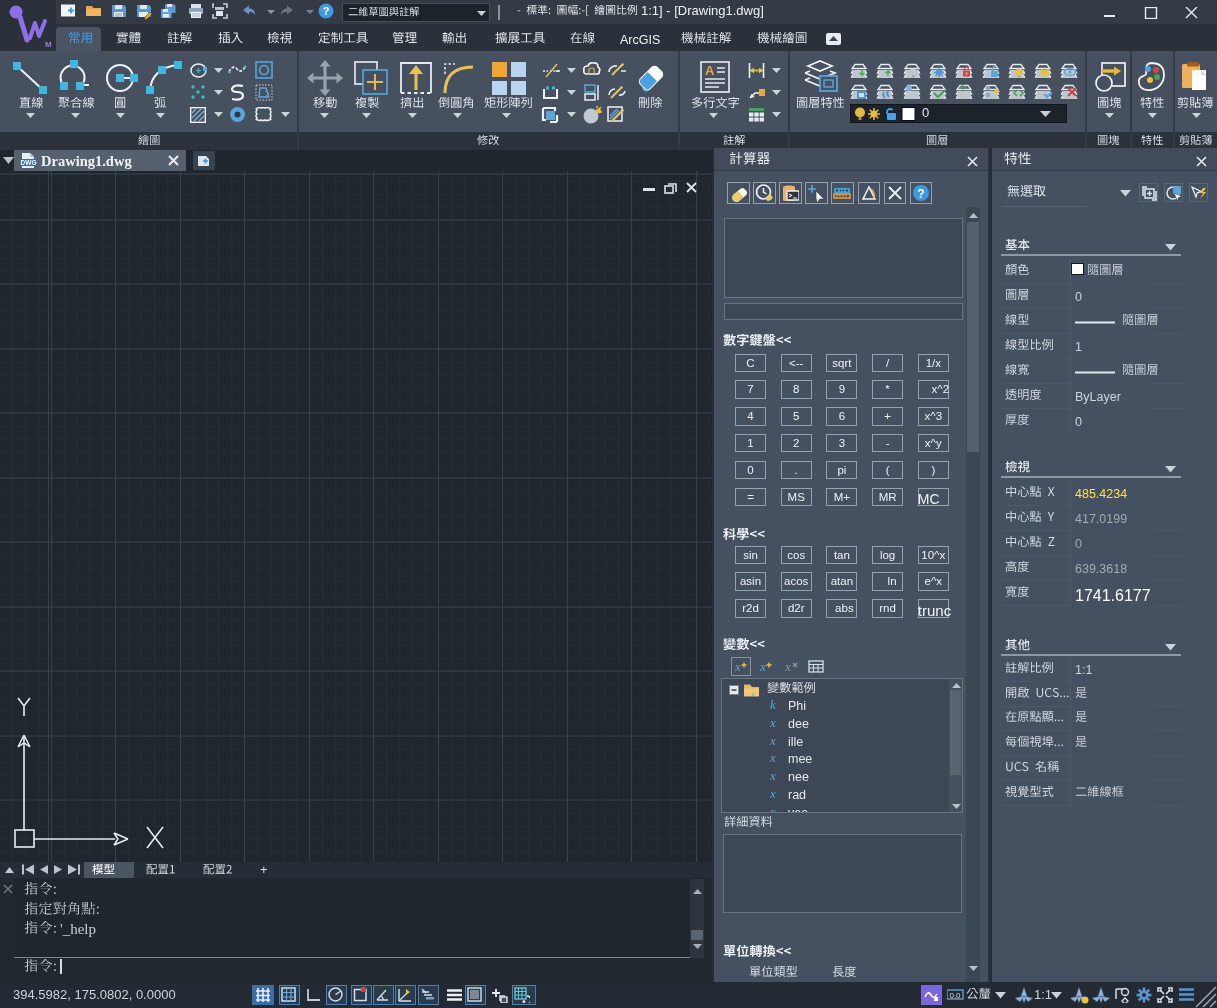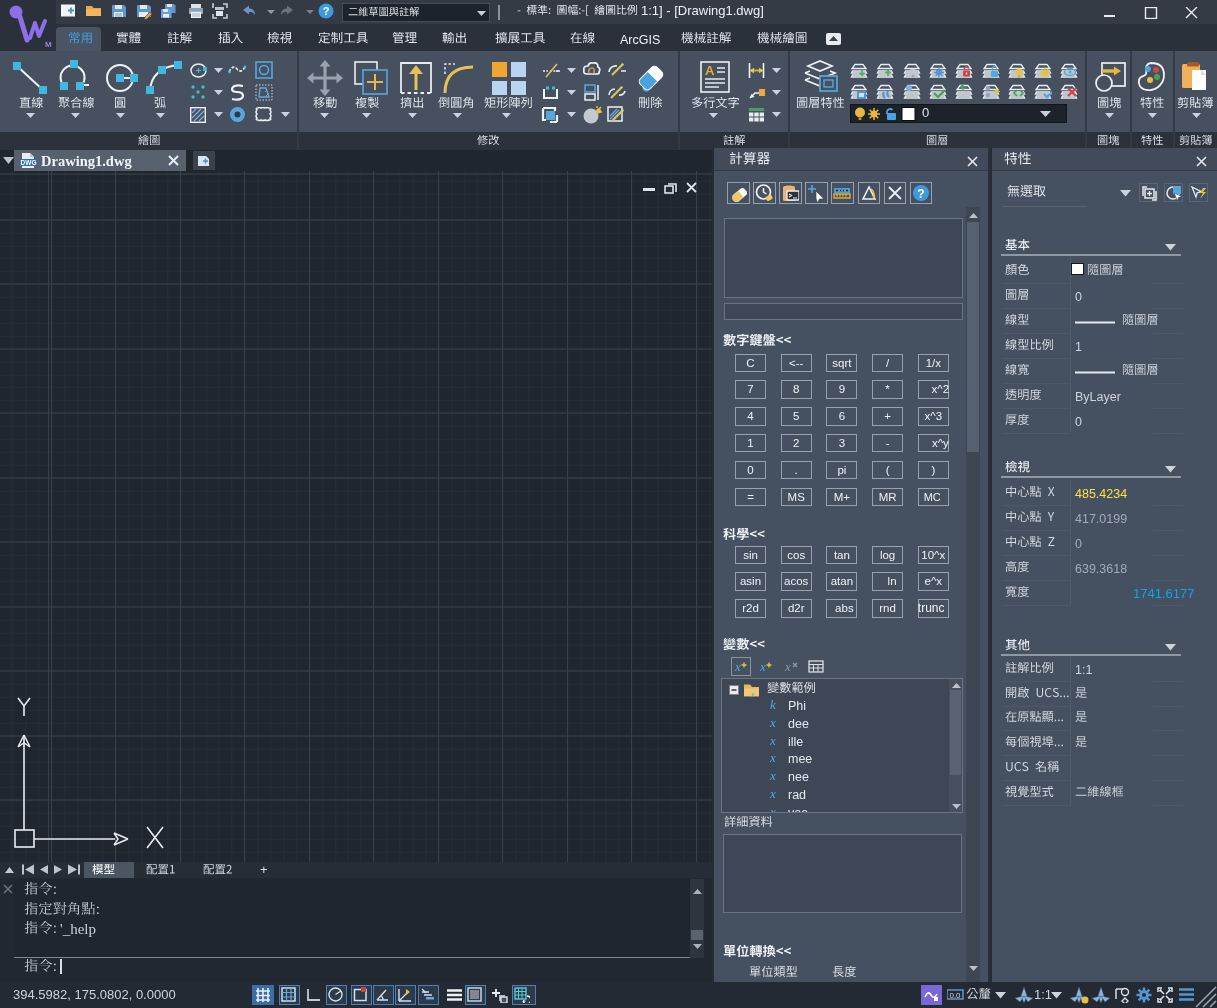--- a/index.html
+++ b/index.html
@@ -1238,41 +1238,41 @@
 <div class="st" style="left:917.8px;top:410.1px;width:31px;text-align:center;font-size:11.5px;color:#f0f3f6">x^3</div>
 <div style="position:absolute;left:735px;top:433.9px;width:31px;height:18.5px;border:1px solid #99a1ad"></div>
 <div class="st" style="left:735px;top:436.9px;width:31px;text-align:center;font-size:11.5px;color:#f0f3f6">1</div>
 <div style="position:absolute;left:780.7px;top:433.9px;width:31px;height:18.5px;border:1px solid #99a1ad"></div>
 <div class="st" style="left:780.7px;top:436.9px;width:31px;text-align:center;font-size:11.5px;color:#f0f3f6">2</div>
 <div style="position:absolute;left:826.4px;top:433.9px;width:31px;height:18.5px;border:1px solid #99a1ad"></div>
 <div class="st" style="left:826.4px;top:436.9px;width:31px;text-align:center;font-size:11.5px;color:#f0f3f6">3</div>
 <div style="position:absolute;left:872.1px;top:433.9px;width:31px;height:18.5px;border:1px solid #99a1ad"></div>
 <div class="st" style="left:872.1px;top:436.9px;width:31px;text-align:center;font-size:11.5px;color:#f0f3f6">-</div>
 <div style="position:absolute;left:917.8px;top:433.9px;width:31px;height:18.5px;border:1px solid #99a1ad"></div>
-<div class="st" style="left:917.8px;top:436.9px;width:31px;text-align:right;font-size:11.5px;color:#f0f3f6">x^y</div>
+<div class="st" style="left:917.8px;top:436.9px;width:31px;text-align:center;font-size:11.5px;color:#f0f3f6">x^y</div>
 <div style="position:absolute;left:735px;top:460.7px;width:31px;height:18.5px;border:1px solid #99a1ad"></div>
 <div class="st" style="left:735px;top:463.7px;width:31px;text-align:center;font-size:11.5px;color:#f0f3f6">0</div>
 <div style="position:absolute;left:780.7px;top:460.7px;width:31px;height:18.5px;border:1px solid #99a1ad"></div>
 <div class="st" style="left:780.7px;top:463.7px;width:31px;text-align:center;font-size:11.5px;color:#f0f3f6">.</div>
 <div style="position:absolute;left:826.4px;top:460.7px;width:31px;height:18.5px;border:1px solid #99a1ad"></div>
 <div class="st" style="left:826.4px;top:463.7px;width:31px;text-align:center;font-size:11.5px;color:#f0f3f6">pi</div>
 <div style="position:absolute;left:872.1px;top:460.7px;width:31px;height:18.5px;border:1px solid #99a1ad"></div>
 <div class="st" style="left:872.1px;top:463.7px;width:31px;text-align:center;font-size:11.5px;color:#f0f3f6">(</div>
 <div style="position:absolute;left:917.8px;top:460.7px;width:31px;height:18.5px;border:1px solid #99a1ad"></div>
 <div class="st" style="left:917.8px;top:463.7px;width:31px;text-align:center;font-size:11.5px;color:#f0f3f6">)</div>
 <div style="position:absolute;left:735px;top:487.5px;width:31px;height:18.5px;border:1px solid #99a1ad"></div>
 <div class="st" style="left:735px;top:490.5px;width:31px;text-align:center;font-size:11.5px;color:#f0f3f6">=</div>
 <div style="position:absolute;left:780.7px;top:487.5px;width:31px;height:18.5px;border:1px solid #99a1ad"></div>
 <div class="st" style="left:780.7px;top:490.5px;width:31px;text-align:center;font-size:11.5px;color:#f0f3f6">MS</div>
 <div style="position:absolute;left:826.4px;top:487.5px;width:31px;height:18.5px;border:1px solid #99a1ad"></div>
 <div class="st" style="left:826.4px;top:490.5px;width:31px;text-align:center;font-size:11.5px;color:#f0f3f6">M+</div>
 <div style="position:absolute;left:872.1px;top:487.5px;width:31px;height:18.5px;border:1px solid #99a1ad"></div>
 <div class="st" style="left:872.1px;top:490.5px;width:31px;text-align:center;font-size:11.5px;color:#f0f3f6">MR</div>
 <div style="position:absolute;left:917.8px;top:487.5px;width:31px;height:18.5px;border:1px solid #99a1ad"></div>
-<div class="st" style="left:917.8px;top:490.5px;width:23px;text-align:right;font-size:11px;color:#f0f3f6">MC</div>
+<div class="st" style="left:917.8px;top:490.5px;width:23px;text-align:left;font-size:14px;color:#f0f3f6">MC</div>
 <svg class="t" style="left:723px;top:528px;" width="41.976" height="13.2" viewBox="0 -820 3180 1000" fill="#eef1f5">
       <use href="#g92" x="0"></use>
       <use href="#g93" x="1000"></use>
       <use href="#g91" x="2000"></use>
       <use href="#g91" x="2590"></use>
     </svg>
 <div style="position:absolute;left:735px;top:545.5px;width:31px;height:18.5px;border:1px solid #99a1ad"></div>
 <div class="st" style="left:735px;top:548.5px;width:31px;text-align:center;font-size:11.5px;color:#f0f3f6">sin</div>
 <div style="position:absolute;left:780.7px;top:545.5px;width:31px;height:18.5px;border:1px solid #99a1ad"></div>
 <div class="st" style="left:780.7px;top:548.5px;width:31px;text-align:center;font-size:11.5px;color:#f0f3f6">cos</div>
@@ -1294,21 +1294,21 @@
 <div class="st" style="left:917.8px;top:575.3px;width:31px;text-align:center;font-size:11.5px;color:#f0f3f6">e^x</div>
 <div style="position:absolute;left:735px;top:599.1px;width:31px;height:18.5px;border:1px solid #99a1ad"></div>
 <div class="st" style="left:735px;top:602.1px;width:31px;text-align:center;font-size:11.5px;color:#f0f3f6">r2d</div>
 <div style="position:absolute;left:780.7px;top:599.1px;width:31px;height:18.5px;border:1px solid #99a1ad"></div>
 <div class="st" style="left:780.7px;top:602.1px;width:31px;text-align:center;font-size:11.5px;color:#f0f3f6">d2r</div>
 <div style="position:absolute;left:826.4px;top:599.1px;width:31px;height:18.5px;border:1px solid #99a1ad"></div>
 <div class="st" style="left:826.4px;top:602.1px;width:36px;text-align:center;font-size:11.5px;color:#f0f3f6">abs</div>
 <div style="position:absolute;left:872.1px;top:599.1px;width:31px;height:18.5px;border:1px solid #99a1ad"></div>
 <div class="st" style="left:872.1px;top:602.1px;width:31px;text-align:center;font-size:11.5px;color:#f0f3f6">rnd</div>
 <div style="position:absolute;left:917.8px;top:599.1px;width:31px;height:18.5px;border:1px solid #99a1ad"></div>
-<div class="st" style="left:917.8px;top:602.1px;width:26px;text-align:center;font-size:12px;color:#f0f3f6">trunc</div>
+<div class="st" style="left:917.8px;top:602.1px;width:26px;text-align:center;font-size:15px;color:#f0f3f6">trunc</div>
 <svg class="t" style="left:723px;top:638px;" width="41.976" height="13.2" viewBox="0 -820 3180 1000" fill="#eef1f5">
       <use href="#g94" x="0"></use>
       <use href="#g87" x="1000"></use>
       <use href="#g91" x="2000"></use>
       <use href="#g91" x="2590"></use>
     </svg>
 <div style="position:absolute;left:731px;top:657px;width:20px;height:19px;border:1px solid #8a93a0"></div>
 <svg style="position:absolute;left:733px;top:659px;" width="16" height="15" viewBox="0 0 16 15">
       <text x="2" y="12" font-family="Liberation Serif" font-size="13" font-style="italic" fill="#57a7dd">x</text>
       <path d="M11 3.5 v5 M8.5 6 h5" stroke="#e8c23d" stroke-width="1.4"></path>
@@ -1544,21 +1544,21 @@
       <use href="#g132" x="0"></use>
       <use href="#g111" x="1000"></use>
     </svg>
 <div class="st" style="left:1075px;top:562px;font-size:12.5px;color:#a3abb5">639.3618</div>
 <div style="position:absolute;left:1002px;top:580px;width:68px;height:1px;background:#4e5868"></div>
 <div style="position:absolute;left:1153px;top:580px;width:30px;height:1px;background:#4e5868"></div>
 <svg class="t" style="left:1005px;top:586px;" width="24.4" height="12.2" viewBox="0 -820 2000 1000" fill="#d5dbe2">
       <use href="#g120" x="0"></use>
       <use href="#g111" x="1000"></use>
     </svg>
-<div class="st" style="left:1133px;top:587px;font-size:13px;color:#0ea5e9">1741.6177</div>
+<div class="st" style="left:1075px;top:587px;font-size:16px;color:#ffffff">1741.6177</div>
 <div style="position:absolute;left:1002px;top:605px;width:68px;height:1px;background:#4e5868"></div>
 <div style="position:absolute;left:1153px;top:605px;width:30px;height:1px;background:#4e5868"></div>
 <svg class="t" style="left:1005px;top:639px;" width="25" height="12.5" viewBox="0 -820 2000 1000" fill="#e8ecf1">
       <use href="#g133" x="0"></use>
       <use href="#g134" x="1000"></use>
     </svg>
 <svg style="position:absolute;left:1165px;top:644px;" width="11" height="7" viewBox="0 0 11 7">
       <path d="M0 0l5.5 6.5L11 0z" fill="#ccd3da"></path>
     </svg>
 <div style="position:absolute;left:1001px;top:654px;width:180px;height:1.5px;background:#8f98a3"></div>

